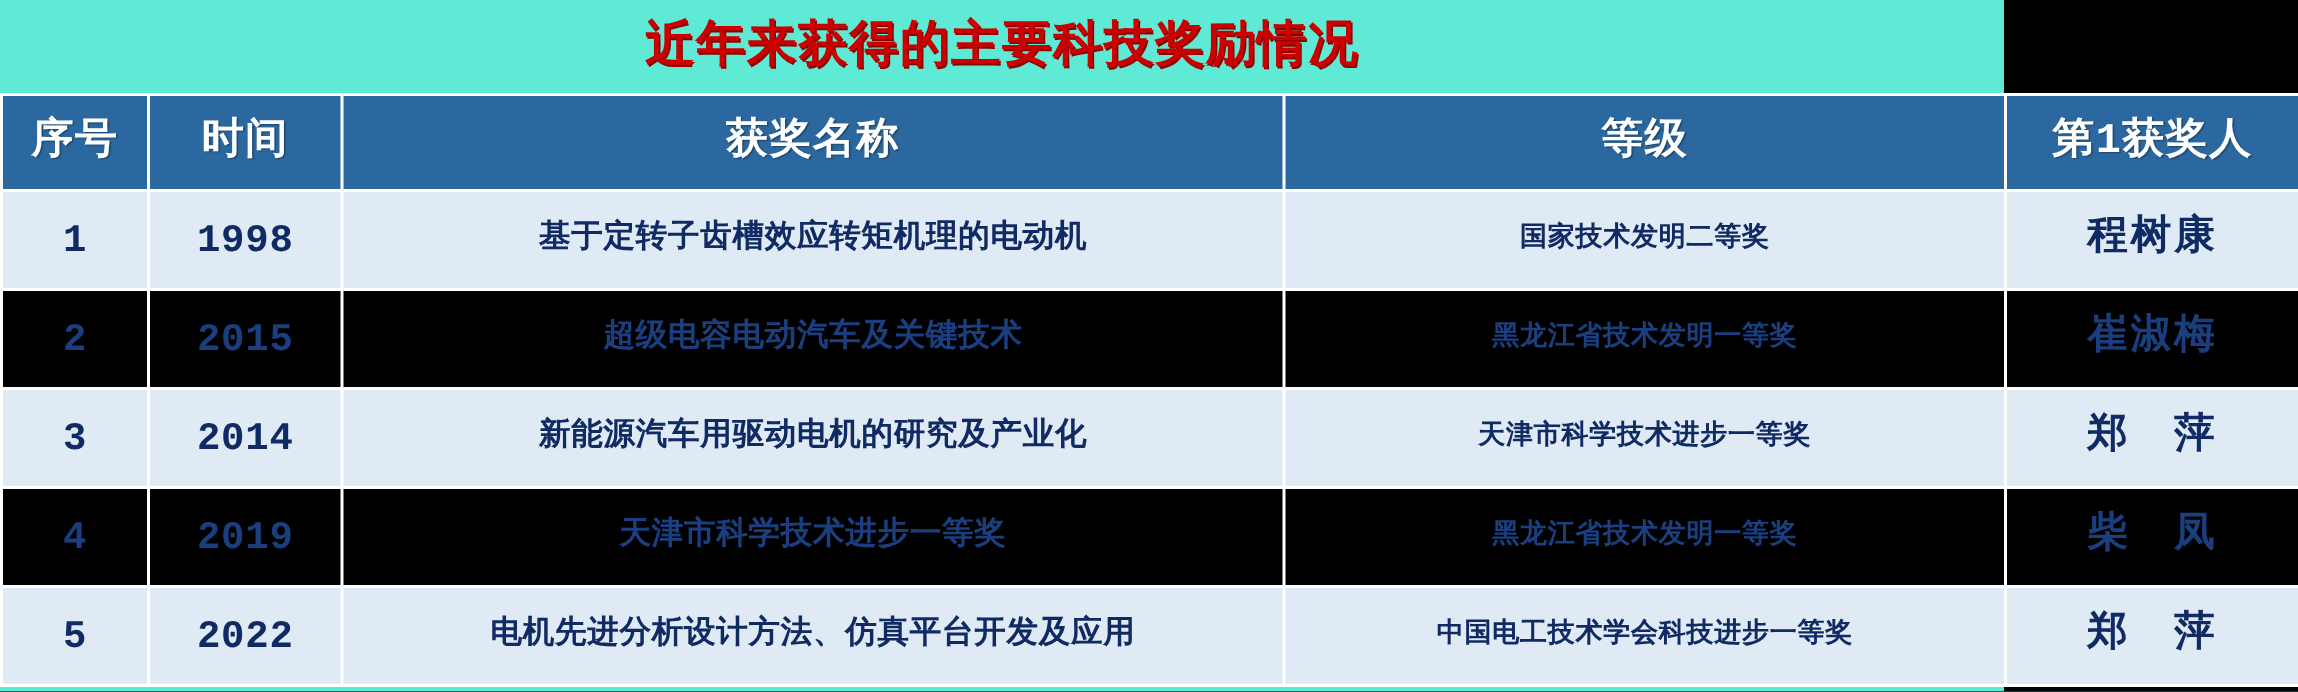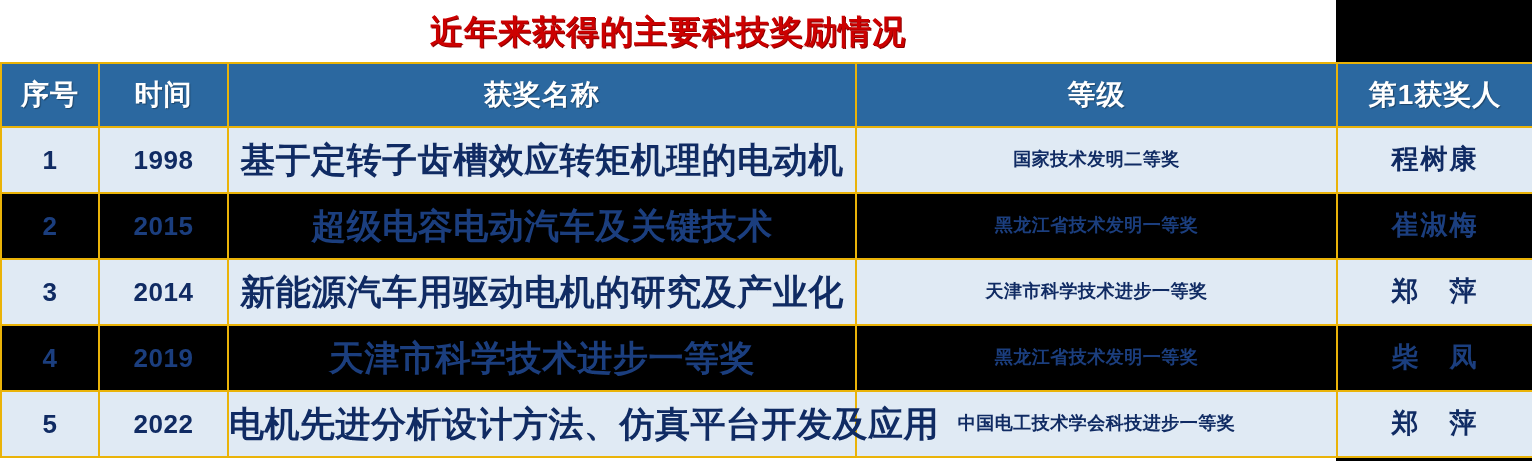--- a/index.html
+++ b/index.html
@@ -11,22 +11,23 @@
     width: 1532px;
     height: 461px;
     overflow: hidden;
     font-family: "Liberation Sans", "DejaVu Sans", sans-serif;
   }
 
   .slide {
     position: relative;
     width: 1336px;
     height: 461px;
-    background: #ffffff;
+    background: #5eead4;
     box-sizing: border-box;
+    font-family: Liberation Mono, monospace;
   }
 
   .title-bar {
     height: 62px;
     display: flex;
     align-items: center;
     justify-content: center;
   }
 
   .slide-title {
@@ -46,21 +47,21 @@
   }
 
   .award-table col.c-idx   { width: 98px; }
   .award-table col.c-year  { width: 129px; }
   .award-table col.c-name  { width: 628px; }
   .award-table col.c-level { width: 481px; }
   .award-table col.c-per   { width: 196px; }
 
   .award-table th,
   .award-table td {
-    border: 2px solid #eab308;
+    border: 2px solid #ffffff;
     text-align: center;
     vertical-align: middle;
     padding: 0;
     line-height: 1.1;
     white-space: nowrap;
   }
 
   thead th {
     height: 62px;
     background: #2B68A0;
@@ -88,21 +89,21 @@
     font-weight: bold;
     letter-spacing: 0.5px;
   }
 
   tbody td.cell-idx,
   tbody td.cell-year {
     font-size: 26px;
   }
 
   tbody td.cell-name {
-    font-size: 35px;
+    font-size: 21px;
   }
 
   tbody td.cell-level {
     font-size: 18px;
   }
 
   tbody td.cell-person {
     font-size: 27px;
     letter-spacing: 2px;
     margin-top: 32px;

